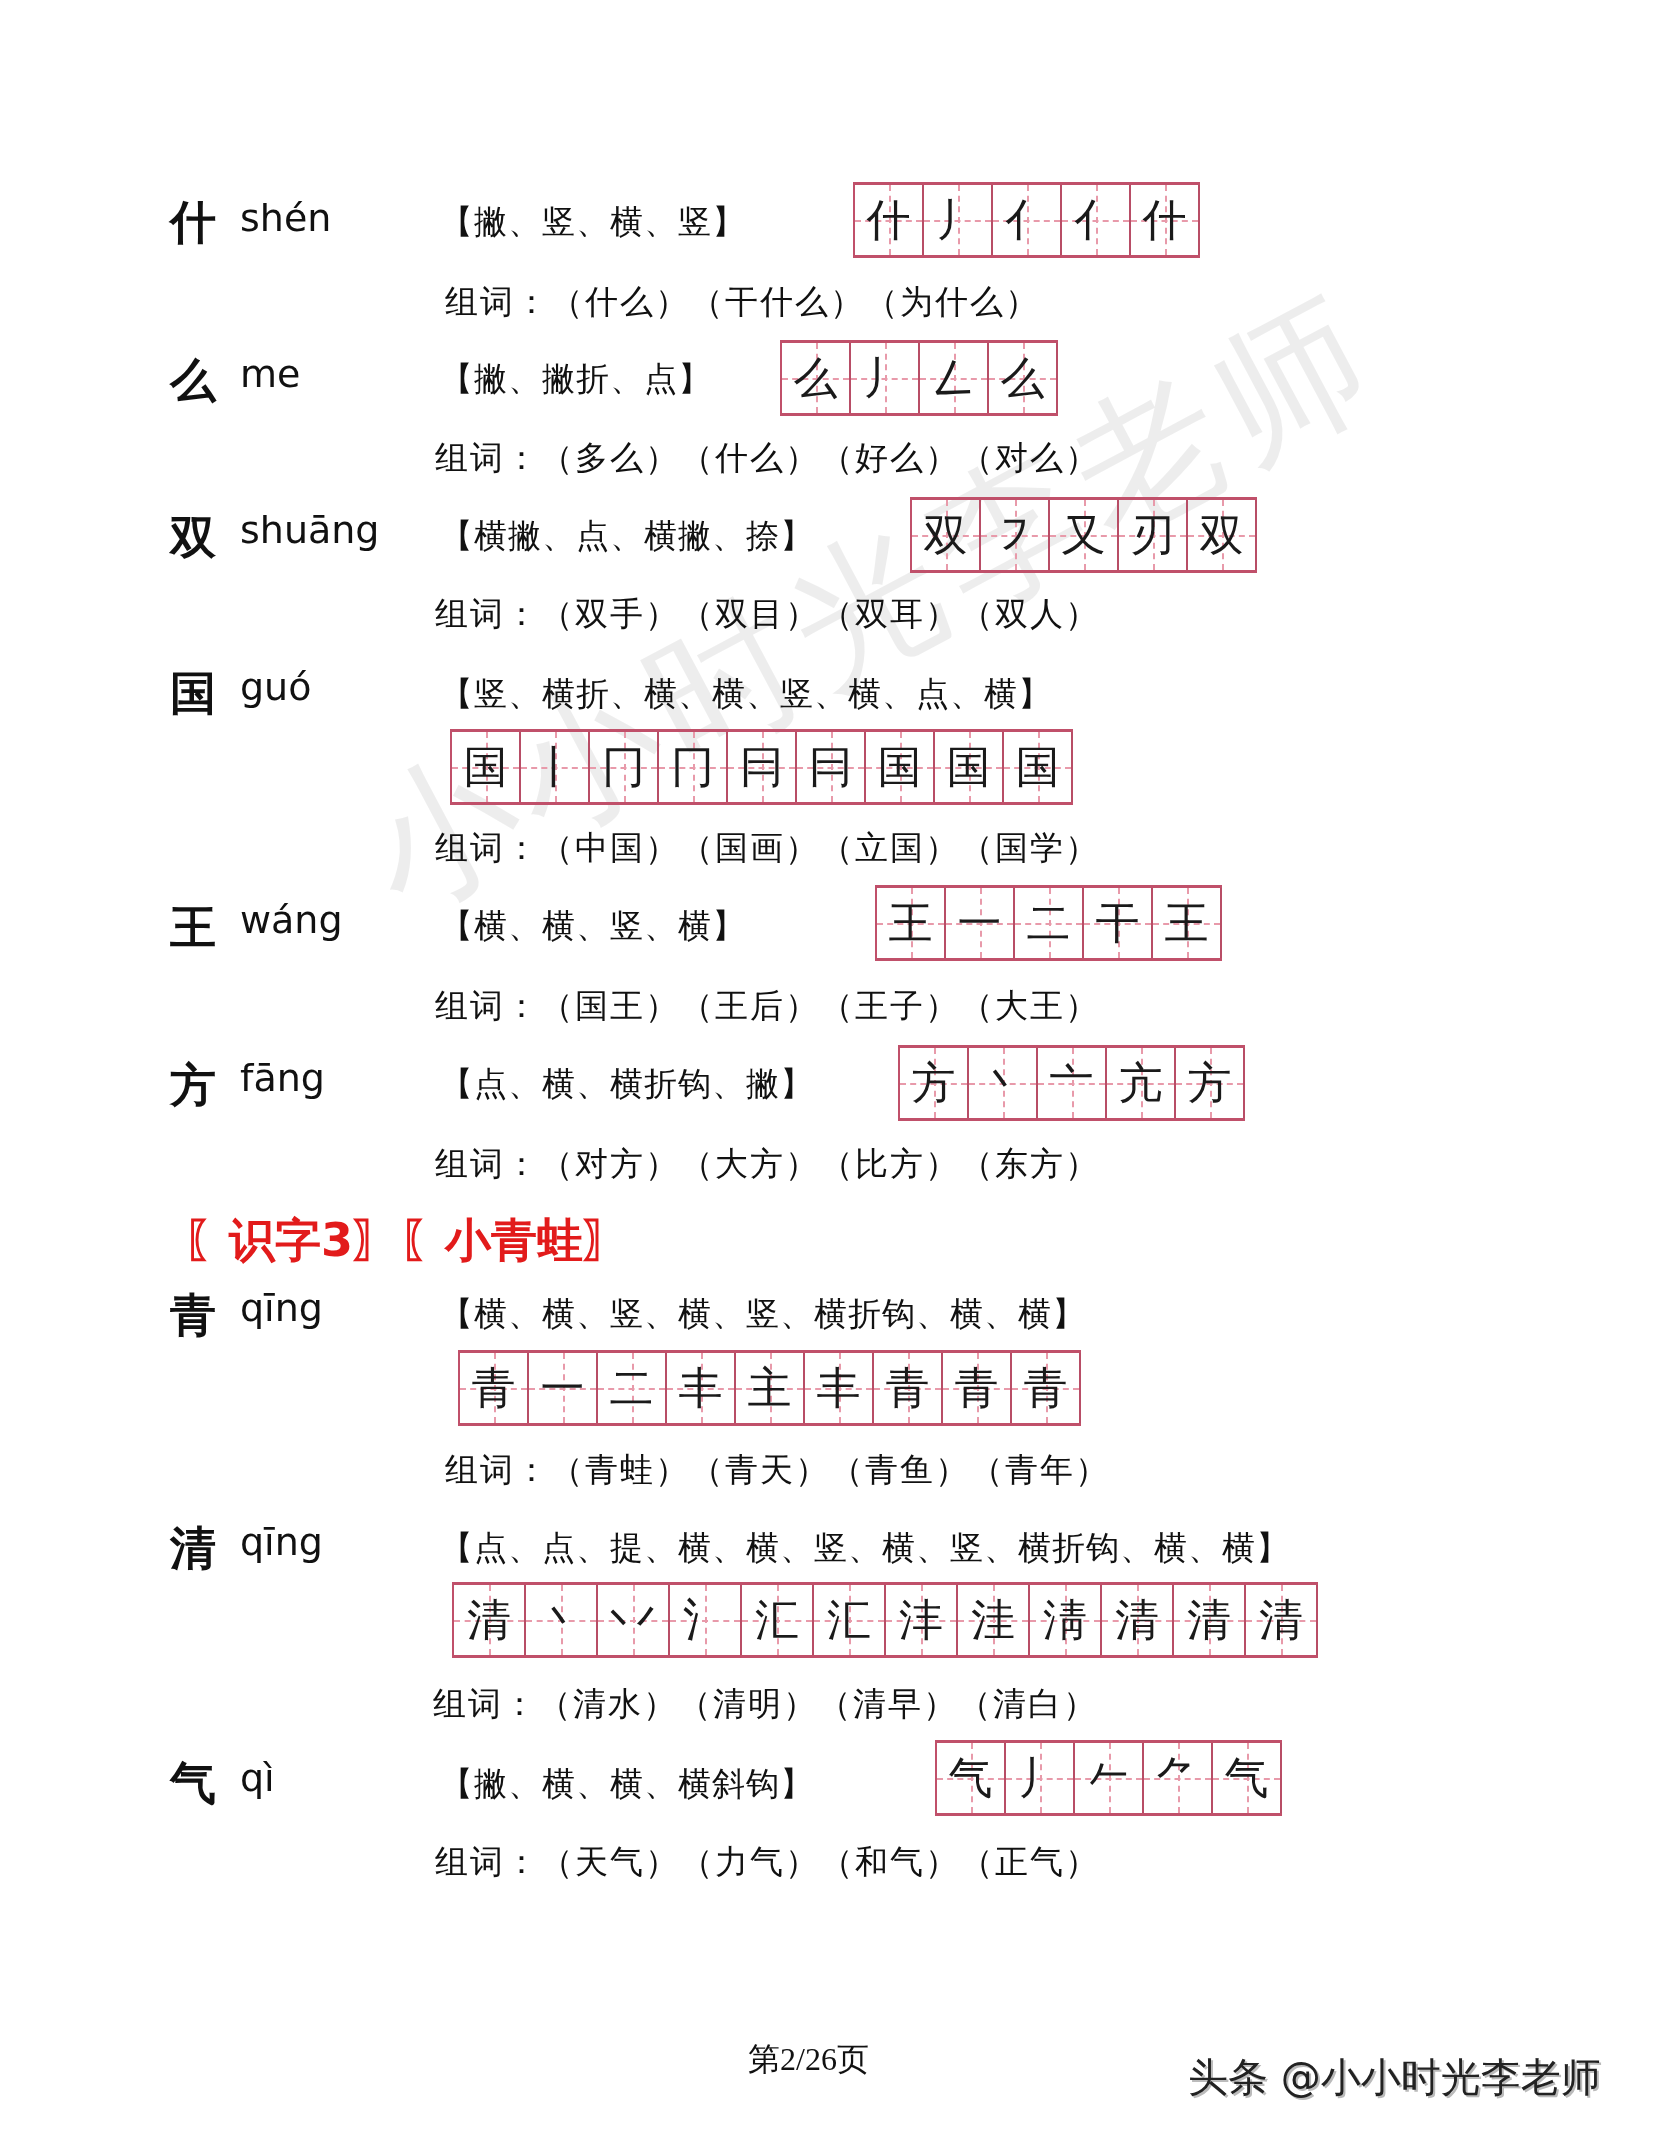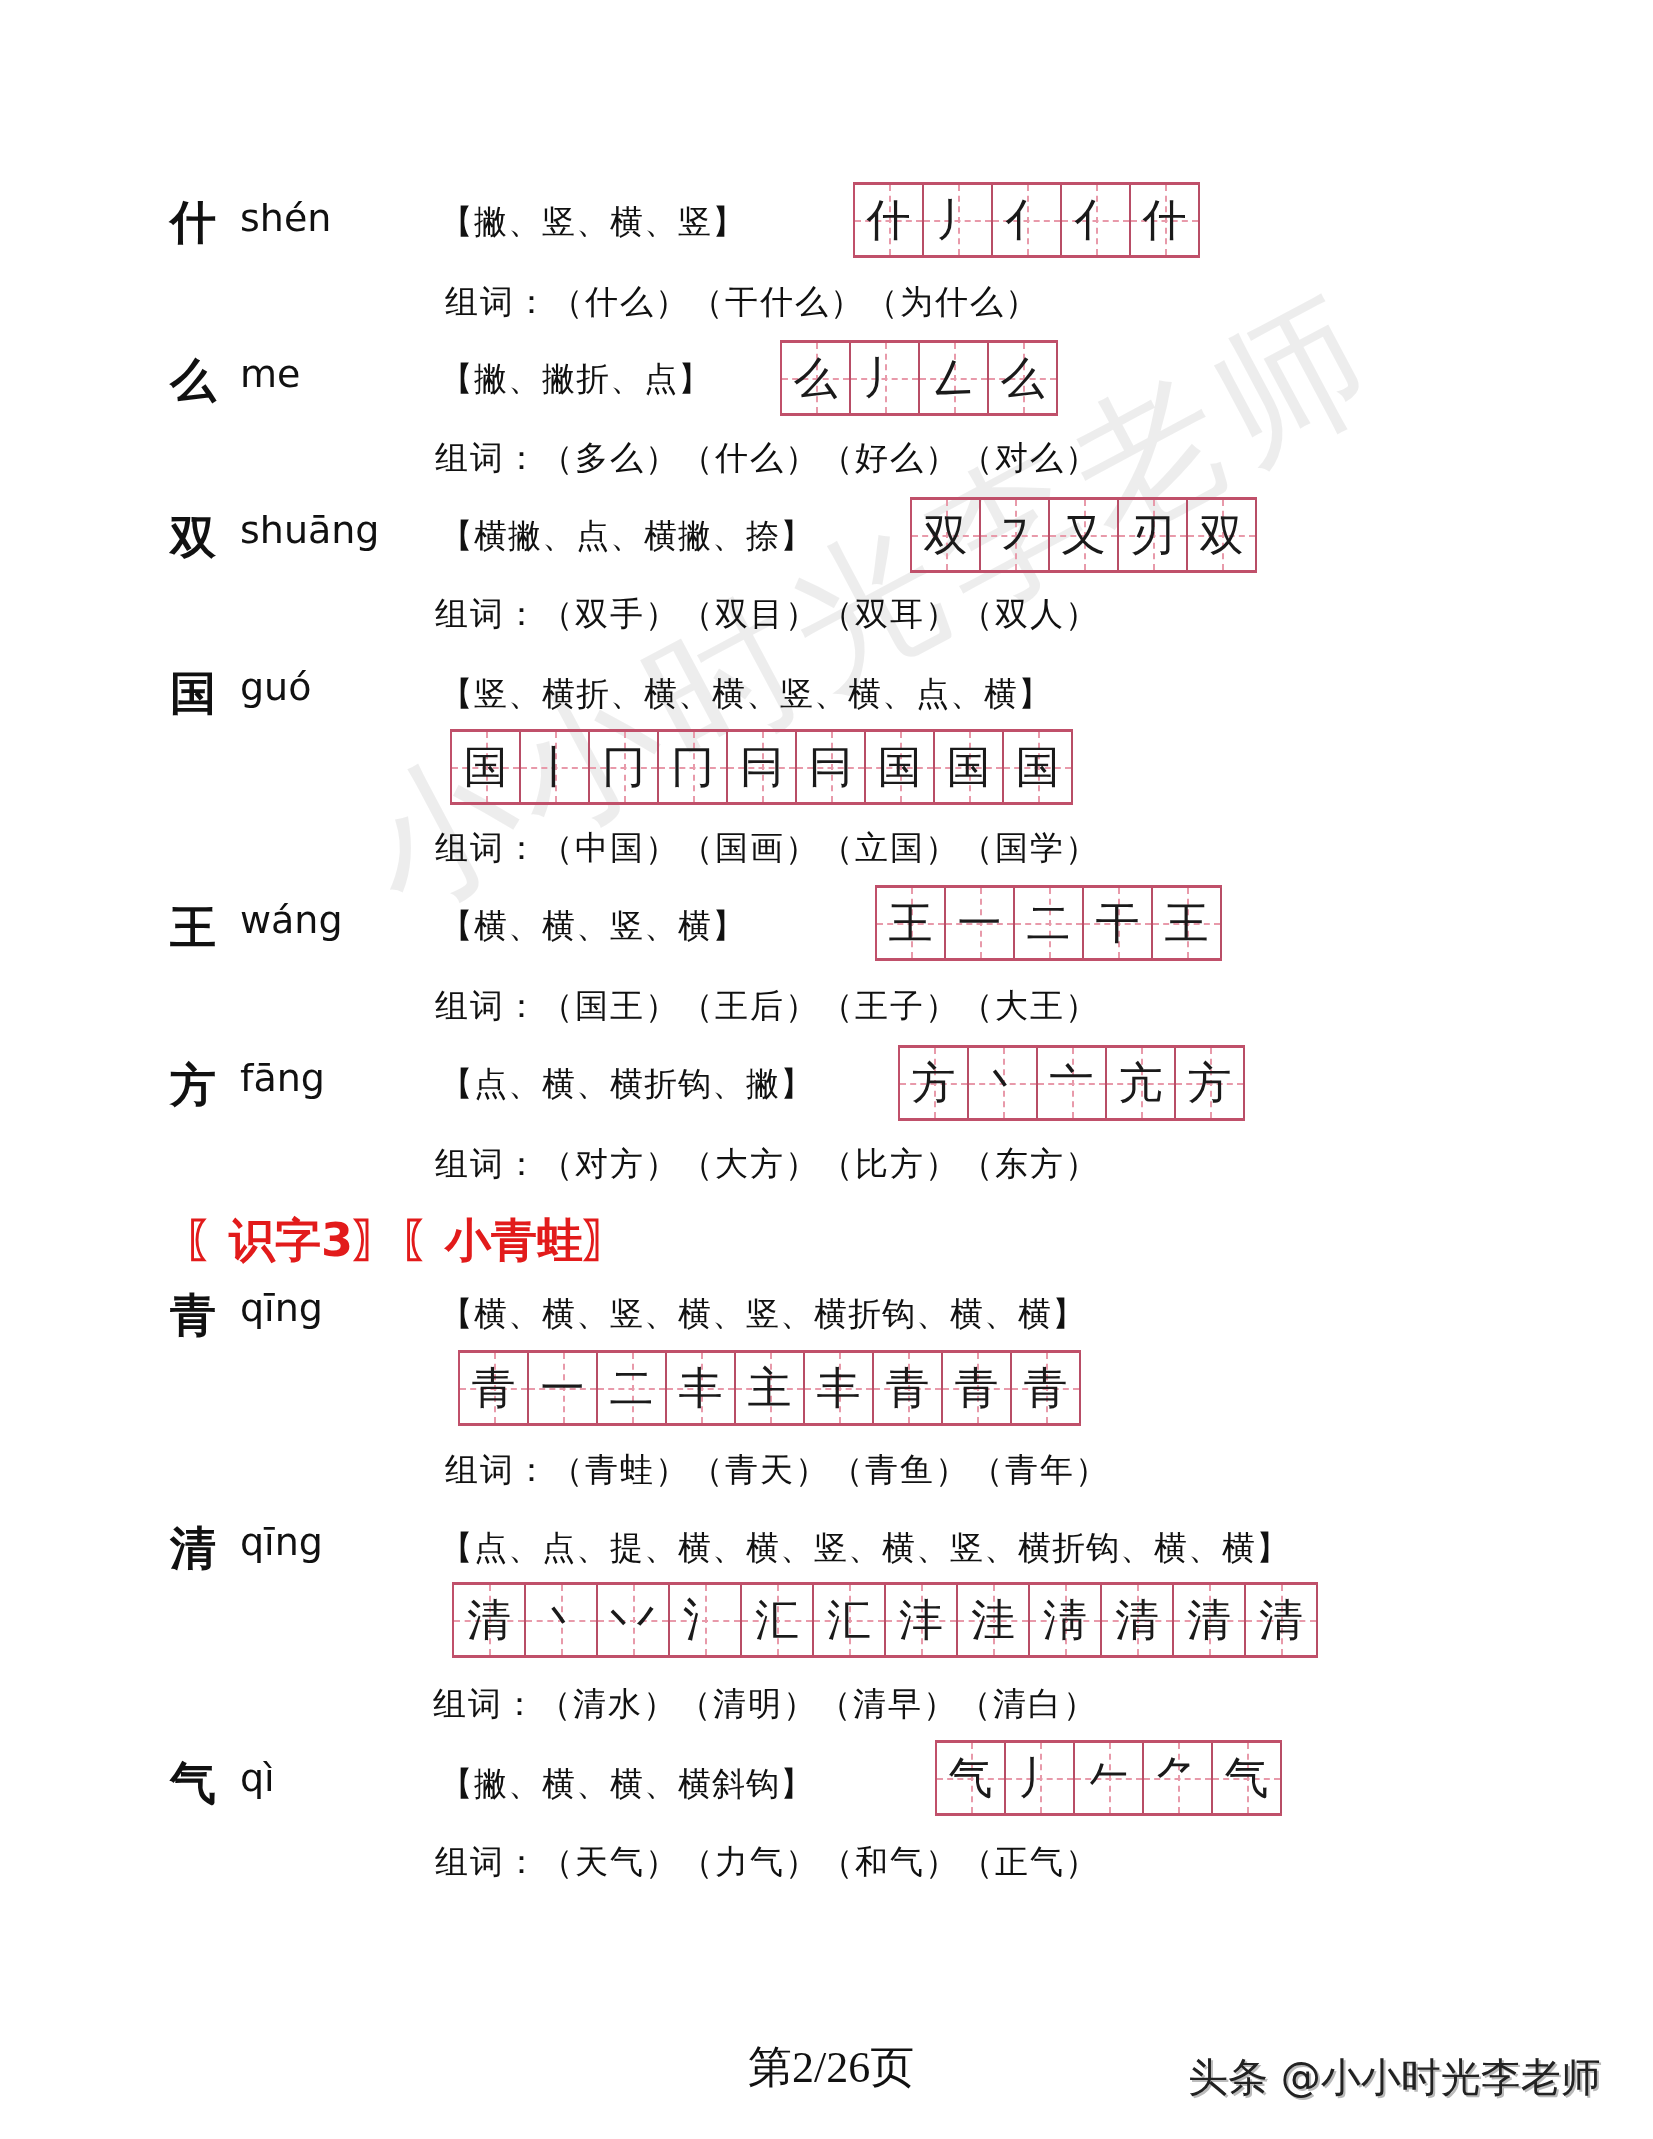--- a/index.html
+++ b/index.html
@@ -15,21 +15,21 @@
           border-left:2px solid #c0506a; }
   .cell { position:relative; width:69px; height:70px; border-right:2px solid #b84d66; box-sizing:border-box;
           display:flex; align-items:center; justify-content:center;
           font-family:"DejaVu Serif", serif; font-size:44px; color:#1a1a1a; }
   .cell::before { content:""; position:absolute; left:50%; top:0; bottom:0; border-left:2px dashed #e89aaa; }
   .cell::after { content:""; position:absolute; top:50%; left:0; right:0; border-top:2px dashed #e89aaa; }
   .cell span { position:relative; z-index:1; }
   .watermark { position:absolute; left:330px; top:780px; font-family:"DejaVu Sans", sans-serif;
                font-size:150px; color:rgba(0,0,0,0.07); transform:rotate(-28deg); transform-origin:left top;
                white-space:nowrap; letter-spacing:10px; }
-  .footer-page { font-family:"Liberation Serif", serif; font-size:44px; }
+  .footer-page { font-family:"Liberation Serif", serif; font-size:32px; }
   .footer-brand { font-family:"DejaVu Sans", sans-serif; font-size:40px; color:#222;
                   text-shadow:2px 2px 0 #bbb; }
 </style>
 </head>
 <body>
 
 <div class="watermark">小小时光李老师</div>
 
 <div class="abs hanzi" style="left:170px;top:192px">什</div>
 <div class="abs pinyin" style="left:240px;top:196px">shén</div>

